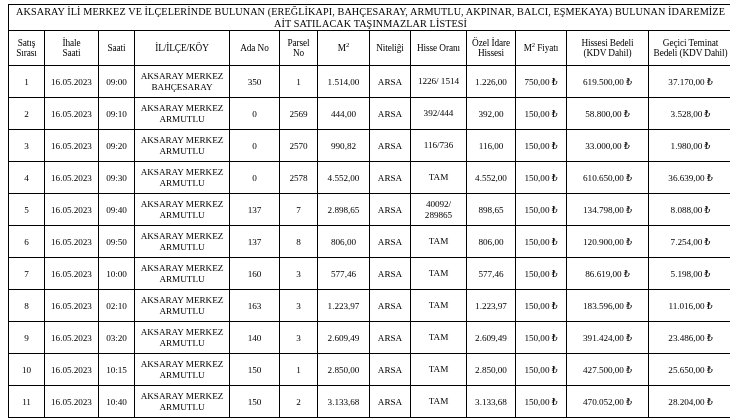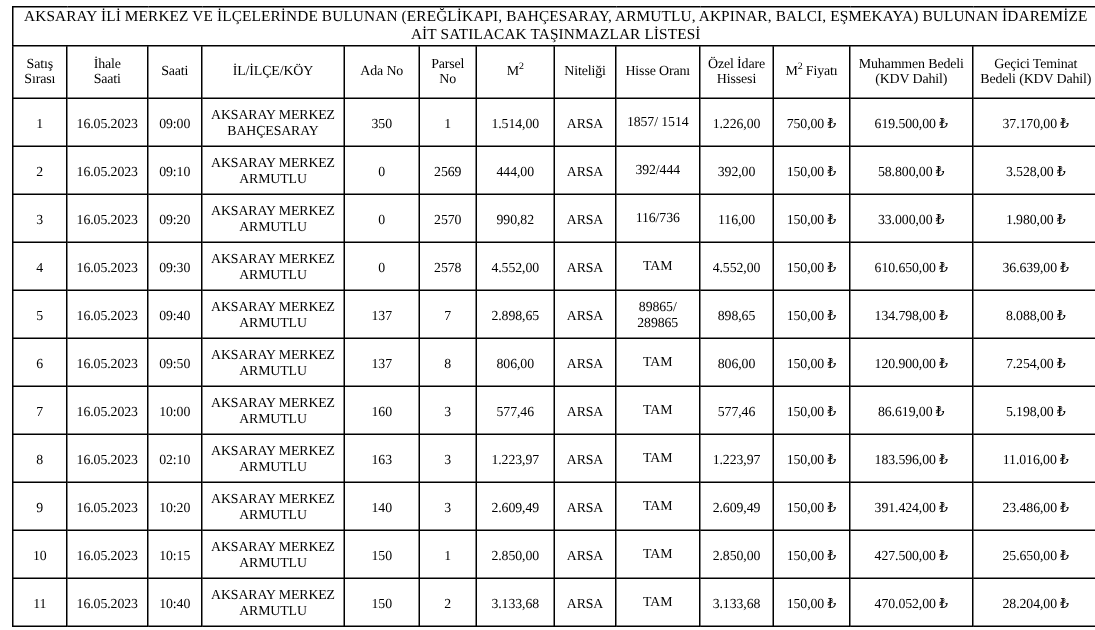--- a/index.html
+++ b/index.html
@@ -158,21 +158,21 @@
           <span class="h">Hisse Oranı</span>
         </td>
         <td>
           <span class="h">Özel İdare</span>
           <span class="h">Hissesi</span>
         </td>
         <td>
           <span class="h">M<sup class="sq">2</sup> Fiyatı</span>
         </td>
         <td>
-          <span class="h">Muhammen Bedeli</span>
+          <span class="h">Hissesi Bedeli</span>
           <span class="h">(KDV Dahil)</span>
         </td>
         <td>
           <span class="h">Geçici Teminat</span>
           <span class="h">Bedeli (KDV Dahil)</span>
         </td>
       </tr>
     </thead>
 
     <tbody>
@@ -183,21 +183,21 @@
           <td>09:00</td>
           <td class="loc">
             <span class="l">AKSARAY MERKEZ</span>
             <span class="l">BAHÇESARAY</span>
           </td>
           <td>350</td>
           <td>1</td>
           <td>1.514,00</td>
           <td>ARSA</td>
           <td class="frac">
-            <span class="f">1857/ 1514</span>
+            <span class="f">1226/ 1514</span>
           </td>
           <td>1.226,00</td>
           <td>750,00 ₺</td>
           <td>619.500,00 ₺</td>
           <td>37.170,00 ₺</td>
         </tr>
         <tr>
           <td>2</td>
           <td>16.05.2023</td>
           <td>09:10</td>
@@ -263,21 +263,21 @@
           <td>09:40</td>
           <td class="loc">
             <span class="l">AKSARAY MERKEZ</span>
             <span class="l">ARMUTLU</span>
           </td>
           <td>137</td>
           <td>7</td>
           <td>2.898,65</td>
           <td>ARSA</td>
           <td class="frac">
-            <span class="f">89865/</span>
+            <span class="f">40092/</span>
             <span class="f">289865</span>
           </td>
           <td>898,65</td>
           <td>150,00 ₺</td>
           <td>134.798,00 ₺</td>
           <td>8.088,00 ₺</td>
         </tr>
         <tr>
           <td>6</td>
           <td>16.05.2023</td>
@@ -334,21 +334,21 @@
             <span class="f">TAM</span>
           </td>
           <td>1.223,97</td>
           <td>150,00 ₺</td>
           <td>183.596,00 ₺</td>
           <td>11.016,00 ₺</td>
         </tr>
         <tr>
           <td>9</td>
           <td>16.05.2023</td>
-          <td>10:20</td>
+          <td>03:20</td>
           <td class="loc">
             <span class="l">AKSARAY MERKEZ</span>
             <span class="l">ARMUTLU</span>
           </td>
           <td>140</td>
           <td>3</td>
           <td>2.609,49</td>
           <td>ARSA</td>
           <td class="frac">
             <span class="f">TAM</span>

